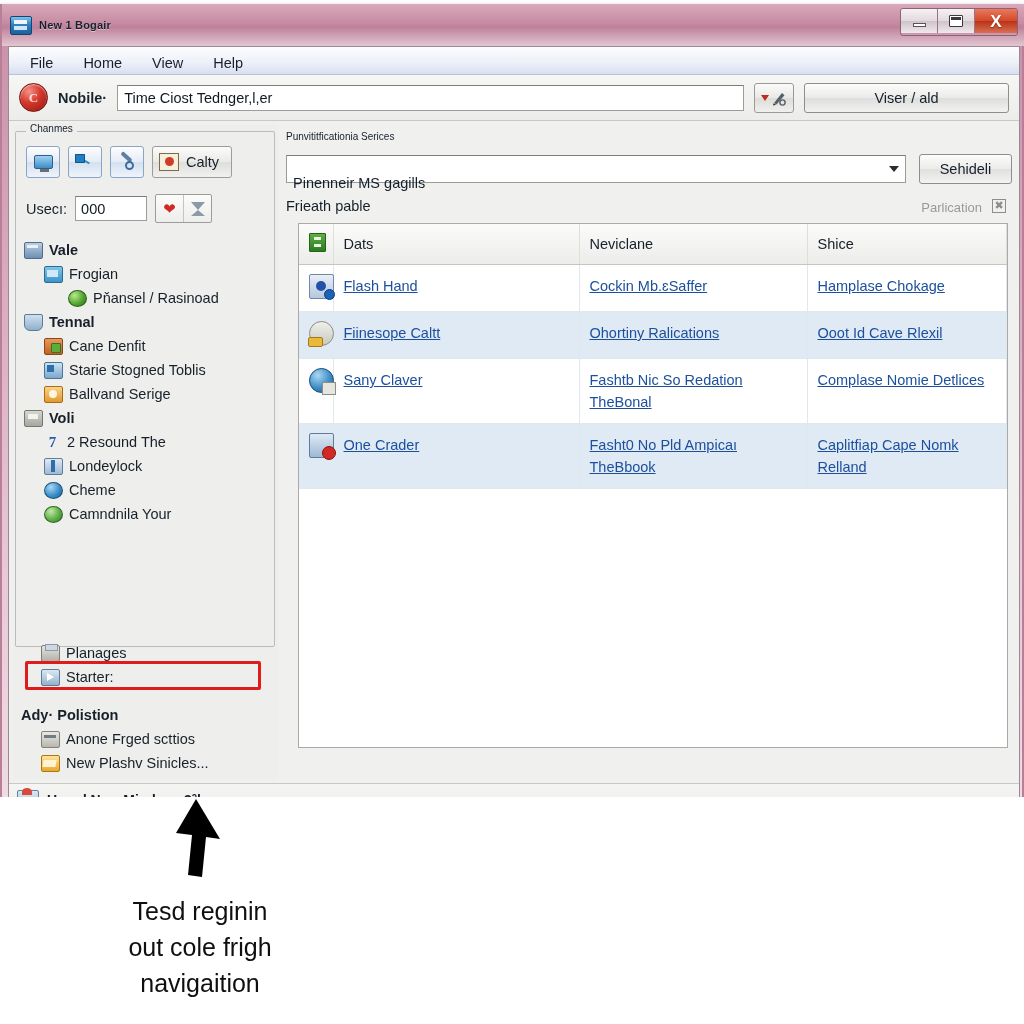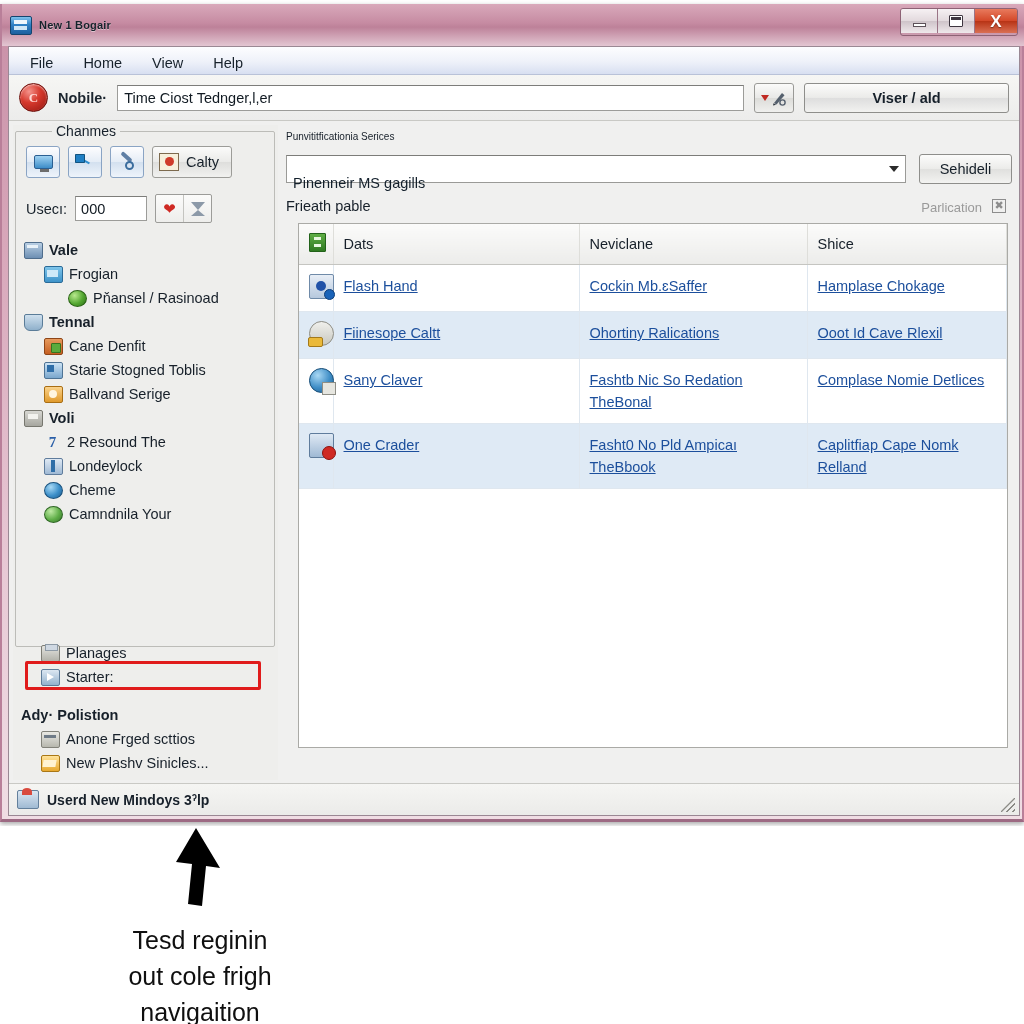--- a/index.html
+++ b/index.html
@@ -107,40 +107,40 @@
     background:linear-gradient(180deg,#fbfbfa 0%,#e8e8e6 50%,#dcdcd9 51%,#f0f0ee 100%);
     border:1px solid #9a9a97;border-radius:3px;
     display:flex;align-items:center;justify-content:center;gap:2px;cursor:default;
   }
   .tri-down{width:0;height:0;border-left:4px solid transparent;border-right:4px solid transparent;border-top:6px solid #c02a22;}
   #go-button{
     width:205px;height:30px;flex:none;box-sizing:border-box;
     background:linear-gradient(180deg,#fcfcfb 0%,#ebebe9 48%,#dedede 52%,#f2f2f0 100%);
     border:1px solid #8e8e8b;border-radius:3px;
     display:flex;align-items:center;justify-content:center;
-    font-size:14.5px;color:#16202a;cursor:default;font-weight:bold;
+    font-size:14.5px;color:#16202a;cursor:default;
   }
 
   
   #body-split{
     position:absolute;left:0;top:75px;width:100%;height:661px;
   }
 
   
   #left-panel{
     position:absolute;left:4px;top:3px;width:265px;height:655px;
     background:#eeeeec;box-sizing:border-box;
   }
   #channels-group{
     position:absolute;left:2px;top:6px;width:260px;height:516px;
     border:1px solid #bcbcb8;border-radius:2px;background:#eeeeec;box-sizing:border-box;
   }
   #channels-legend{
     position:absolute;left:10px;top:-9px;background:#eeeeec;padding:0 4px;
-    font-size:14px;color:#16202a;margin-left:26px;
+    font-size:10px;color:#16202a;
   }
   #channel-toolbar{
     position:absolute;left:10px;top:14px;display:flex;align-items:center;gap:8px;
   }
   .tool-sq{
     width:34px;height:32px;box-sizing:border-box;border-radius:3px;
     border:1px solid #8aa4c4;
     background:linear-gradient(180deg,#fdfdfe 0%,#e4ecf6 50%,#d3e0ef 51%,#eef4fb 100%);
     display:flex;align-items:center;justify-content:center;cursor:default;
   }
@@ -356,21 +356,21 @@
   #resize-grip{
     position:absolute;right:4px;bottom:3px;width:14px;height:14px;
     background:
       linear-gradient(135deg,transparent 46%,#8b8b86 47%,#8b8b86 53%,transparent 54%),
       linear-gradient(135deg,transparent 66%,#8b8b86 67%,#8b8b86 73%,transparent 74%),
       linear-gradient(135deg,transparent 86%,#8b8b86 87%,#8b8b86 93%,transparent 94%);
   }
 
   
   #annotation{
-    position:absolute;left:0;top:826px;width:1024px;height:198px;background:#fff;
+    position:absolute;left:0;top:797px;width:1024px;height:198px;background:#fff;
   }
   #anno-arrow{
     position:absolute;left:168px;top:2px;width:56px;height:78px;
   }
   #anno-text{
     position:absolute;left:60px;top:96px;width:280px;text-align:center;
     font-size:25px;line-height:36px;color:#0f0f0f;
   }
 </style>
 </head>

